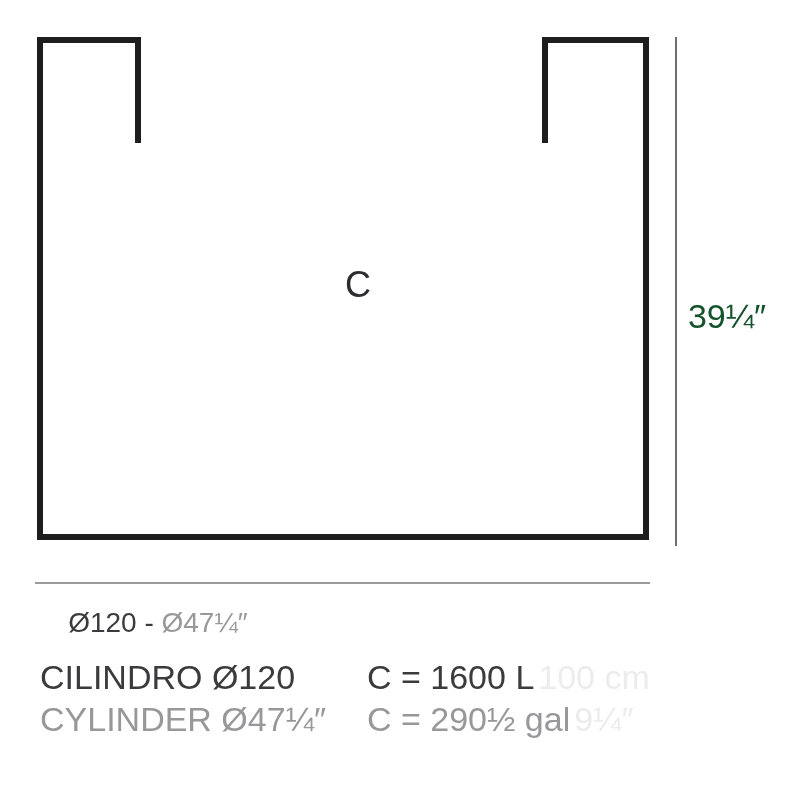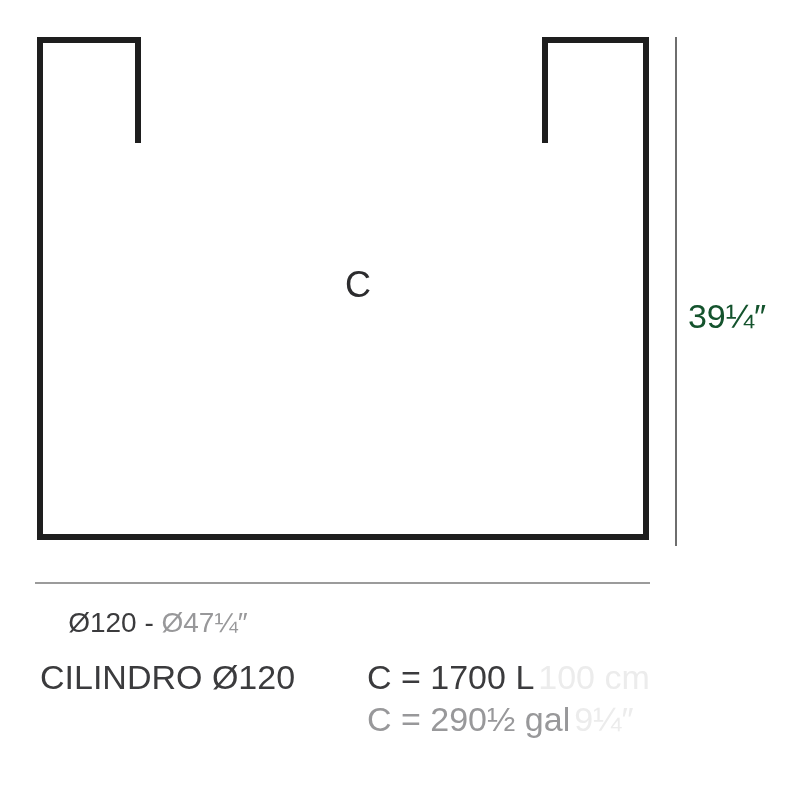--- a/index.html
+++ b/index.html
@@ -112,19 +112,20 @@
   <div class="dim-line-v"></div>
   <div class="height-imperial">39¼″</div>
 
   <div class="dim-line-h"></div>
   <div class="dia-label">
     <span class="dark">Ø120 - </span><span class="gray">Ø47¼″</span>
   </div>
 
   <div class="spec-row spec-row-1">
     <span class="spec-name dark">CILINDRO Ø120</span>
-    <span class="spec-cap dark"><span>C = 1700 L</span><span class="ghost">100 cm</span></span>
+    <span class="spec-cap dark"><span>C = 1600 L</span><span class="ghost">100 cm</span></span>
   </div>
   <div class="spec-row spec-row-2">
+    <span class="spec-name gray">CYLINDER Ø47¼″</span>
     <span class="spec-cap gray"><span>C = 290½ gal</span><span class="ghost">9¼″</span></span>
   </div>
 
 </div>
 
 </body></html>

